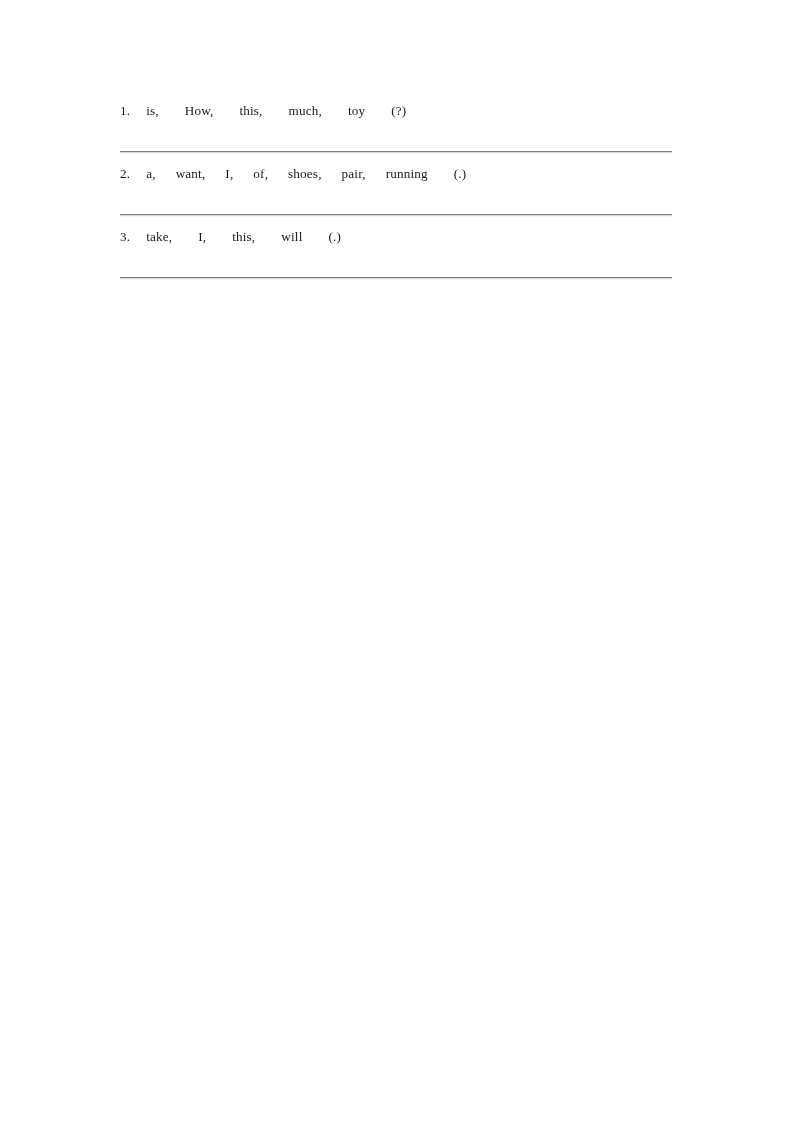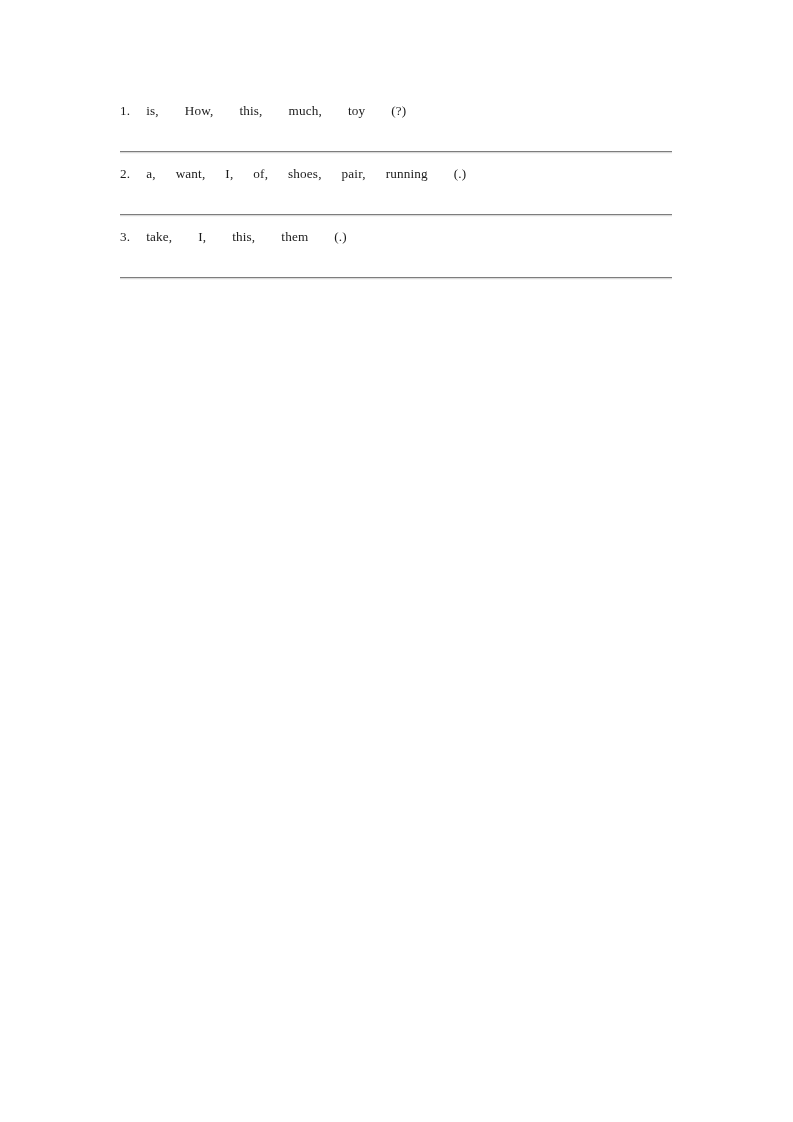--- a/index.html
+++ b/index.html
@@ -87,19 +87,19 @@
 
     <div class="exercise">
       <div class="exercise-line">
         <span class="num">2.</span><span class="gap-s"></span><span class="w">a,</span><span class="gap-m"></span><span class="w">want,</span><span class="gap-m"></span><span class="w">I,</span><span class="gap-m"></span><span class="w">of,</span><span class="gap-m"></span><span class="w">shoes,</span><span class="gap-m"></span><span class="w">pair,</span><span class="gap-m"></span><span class="w">running</span><span class="gap-l"></span><span class="w">(.)</span>
       </div>
       <div class="answer-rule"></div>
     </div>
 
     <div class="exercise">
       <div class="exercise-line">
-        <span class="num">3.</span><span class="gap-s"></span><span class="w">take,</span><span class="gap-l"></span><span class="w">I,</span><span class="gap-l"></span><span class="w">this,</span><span class="gap-l"></span><span class="w">them</span><span class="gap-l"></span><span class="w">(.)</span>
+        <span class="num">3.</span><span class="gap-s"></span><span class="w">take,</span><span class="gap-l"></span><span class="w">I,</span><span class="gap-l"></span><span class="w">this,</span><span class="gap-l"></span><span class="w">will</span><span class="gap-l"></span><span class="w">(.)</span>
       </div>
       <div class="answer-rule"></div>
     </div>
 
   </div>
 </div>
 
 </body></html>

